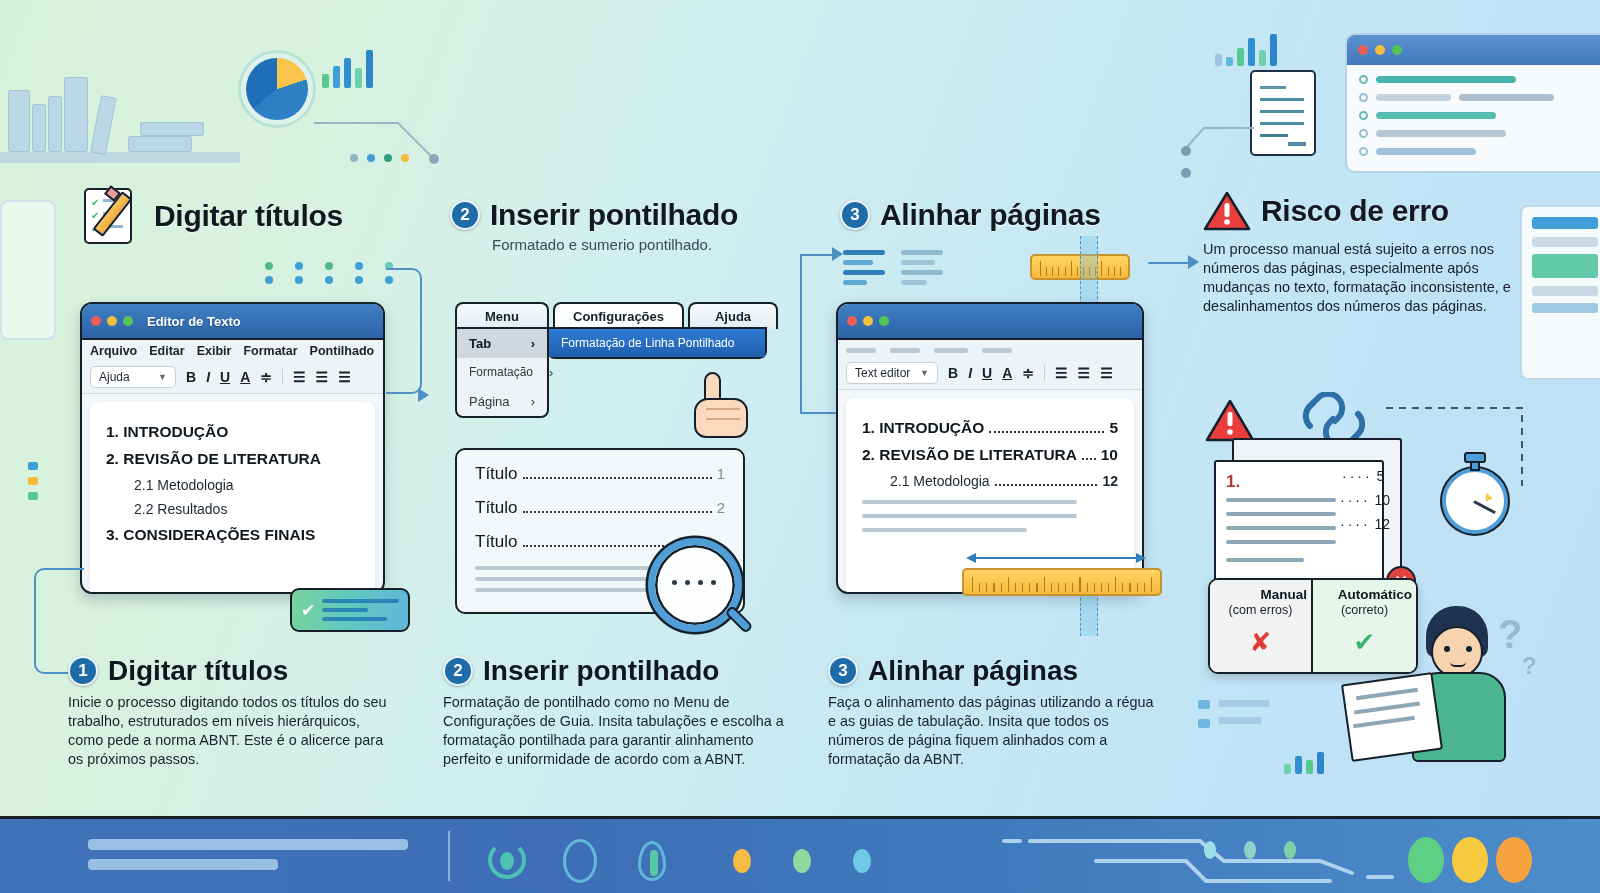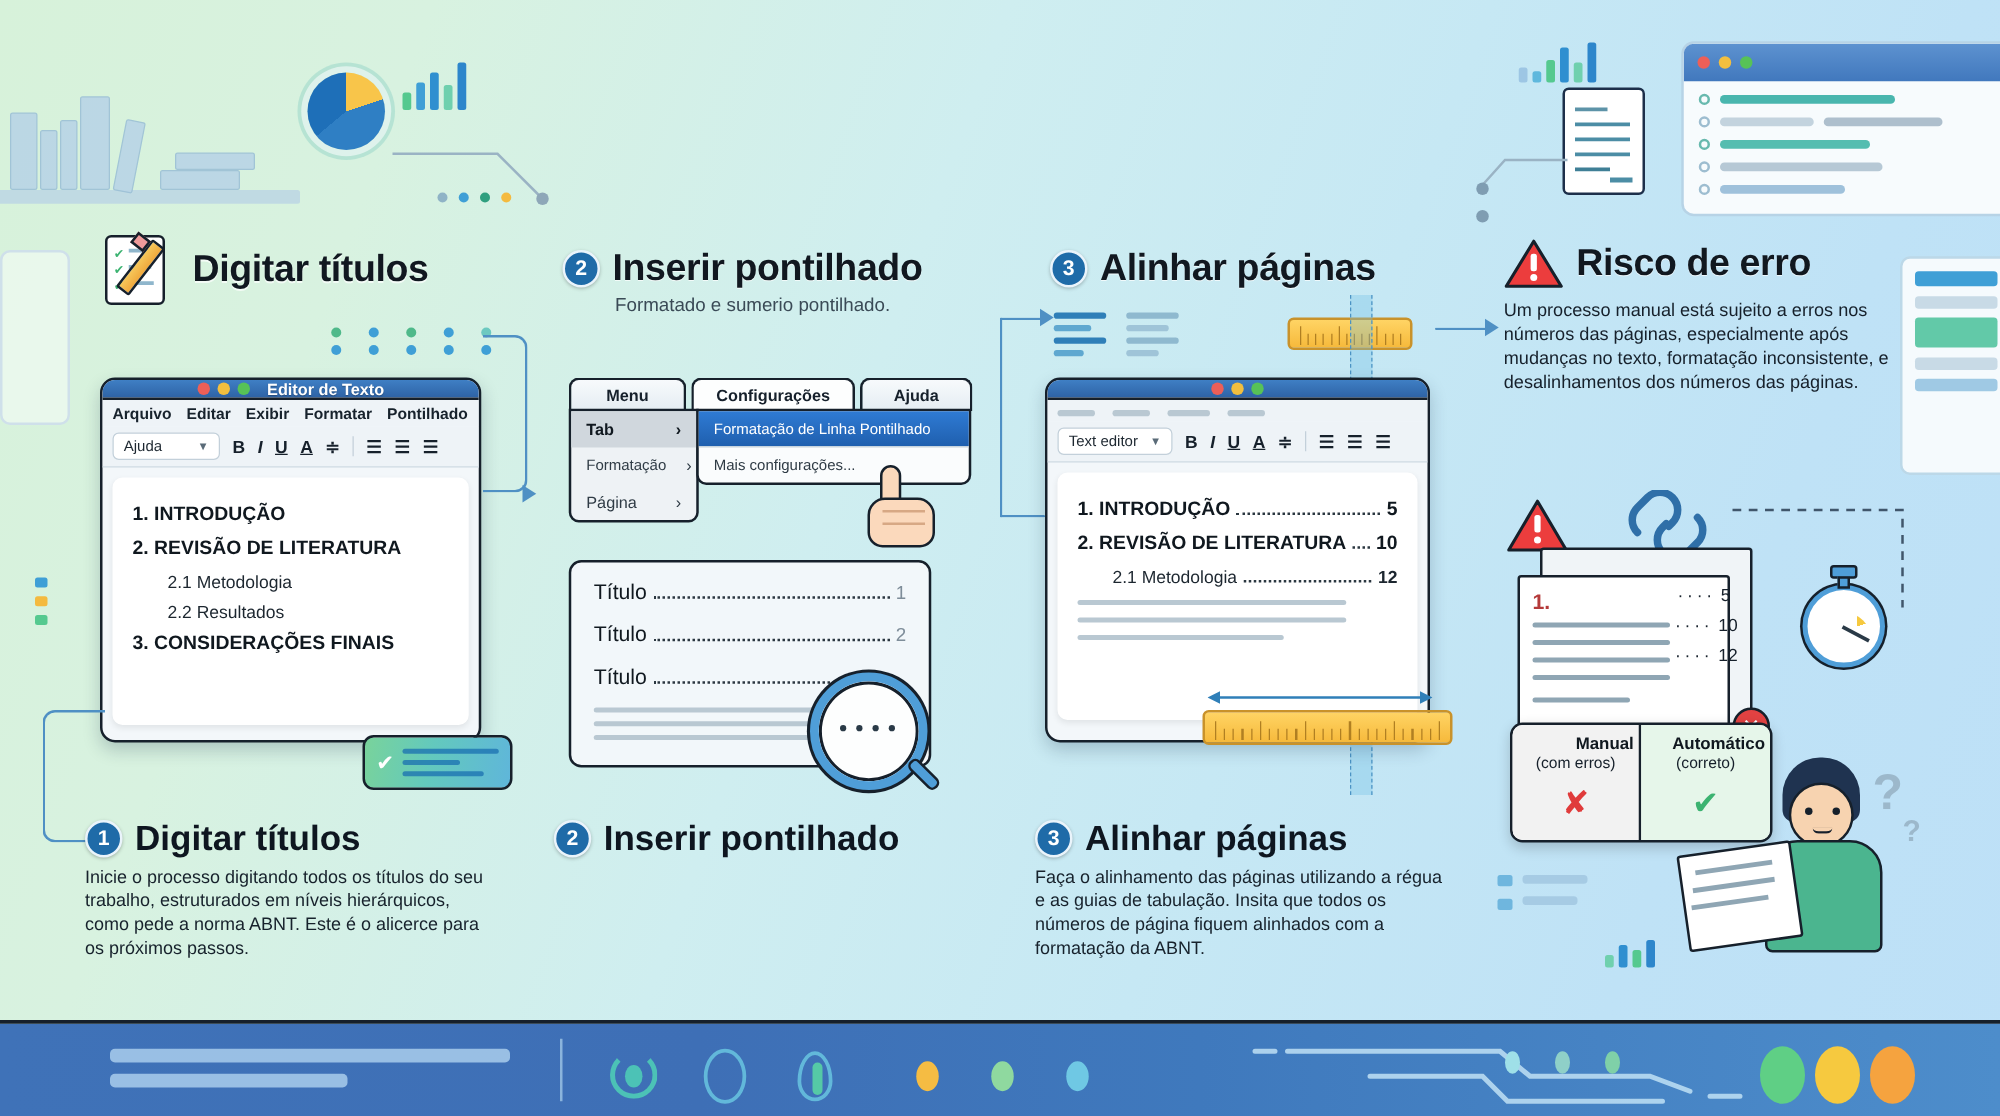--- a/index.html
+++ b/index.html
@@ -42,24 +42,23 @@
     box-shadow:0 1px 3px rgba(0,0,0,.25);
   }
   .row { display:flex; align-items:center; gap:10px; }
 
   
   .win {
     position:absolute; background:#f3f7fa; border:2.5px solid #16202b;
     border-radius:12px; overflow:hidden; box-shadow:0 6px 14px rgba(20,40,70,.22);
   }
   .win .titlebar {
-    height:16px; background:linear-gradient(180deg,#3f7fc4,#2e63a6);
+    height:36px; background:linear-gradient(180deg,#3f7fc4,#2e63a6);
     display:flex; align-items:center; padding:0 9px; gap:6px;
     border-bottom:2px solid #16202b;
-    justify-content:center;
   }
   .dot { width:10px; height:10px; border-radius:50%; }
   .dot.r{background:#ec5f58;} .dot.y{background:#f2bf3f;} .dot.g{background:#57c257;}
   .win .wtitle { color:#fff; font-size:13px; font-weight:bold; margin-left:8px;
      text-shadow:0 1px 1px rgba(0,0,0,.3); }
   .menubar { display:flex; gap:12px; padding:4px 8px 3px; font-size:12.5px; color:#17222c; font-weight:600;
      background:#eef3f7; }
   .toolbar {
     display:flex; align-items:center; gap:10px; padding:5px 8px;
     background:#eef3f7; border-bottom:1px solid #cfdbe4;
@@ -394,40 +393,37 @@
   <div class="arrowhead" style="left:418px;top:388px;border-width:7px 0 7px 11px;border-color:transparent transparent transparent #4f90c4;"></div>
   <div class="connector" style="left:34px;top:568px;width:50px;height:106px;border-right:none;border-radius:10px 0 0 10px;"></div>
 
   <div class="menu-card" style="left:455px; top:302px;">
     <div class="tabs">
       <div class="tab" style="width:94px;text-align:center;">Menu</div>
       <div class="tab" style="background:#fdfefe;">Configurações</div>
       <div class="tab" style="width:90px;text-align:center;">Ajuda</div>
     </div>
     <div style="display:flex; align-items:flex-start;">
-      <div class="panel-left" style="width:104px; margin-top:-2px;">
+      <div class="panel-left" style="width:94px; margin-top:-2px;">
         <div class="mitem active">
           <span>Tab</span>
           <span>›</span>
         </div>
         <div class="mitem">
           <span style="font-size:12px;">Formatação</span>
           <span>›</span>
         </div>
         <div class="mitem">
           <span>Página</span>
           <span>›</span>
         </div>
       </div>
       <div class="panel-right" style="width:220px; margin-top:-2px; margin-left:-2px; background:#fafcfd;">
         <div class="mitem sel" style="font-size:12px;">
           <span>Formatação de Linha Pontilhado</span>
-        </div>
-        <div class="mitem hr" style="font-size:12px;">
-          <span>Mais configurações...</span>
         </div>
       </div>
     </div>
   </div>
 
   <div style="position:absolute;left:690px;top:368px;width:72px;height:72px;">
     <div style="position:absolute;left:14px;top:4px;width:17px;height:40px;background:#fbd9bc;border:2.5px solid #16202b;border-radius:9px;"></div>
     <div style="position:absolute;left:4px;top:30px;width:54px;height:40px;background:#fbd9bc;border:2.5px solid #16202b;border-radius:14px 14px 12px 12px;"></div>
     <div style="position:absolute;left:16px;top:40px;width:34px;height:2px;background:#d7a884;"></div>
     <div style="position:absolute;left:16px;top:50px;width:34px;height:2px;background:#d7a884;"></div>
@@ -646,20 +642,21 @@
       <div class="sh">Digitar títulos</div>
     </div>
     <p>Inicie o processo digitando todos os títulos do seu trabalho, estruturados em níveis hierárquicos, como pede a norma ABNT. Este é o alicerce para os próximos passos.</p>
   </div>
 
   <div class="stepblock" style="left:443px; top:655px; width:355px;">
     <div class="row">
       <div class="numbadge">2</div>
       <div class="sh">Inserir pontilhado</div>
     </div>
+    <p>Formatação de pontilhado como no Menu de Configurações de Guia. Insita tabulações e escolha a formatação pontilhada para garantir alinhamento perfeito e uniformidade de acordo com a ABNT.</p>
   </div>
 
   <div class="stepblock" style="left:828px; top:655px; width:330px;">
     <div class="row">
       <div class="numbadge">3</div>
       <div class="sh">Alinhar páginas</div>
     </div>
     <p>Faça o alinhamento das páginas utilizando a régua e as guias de tabulação. Insita que todos os números de página fiquem alinhados com a formatação da ABNT.</p>
   </div>
 

